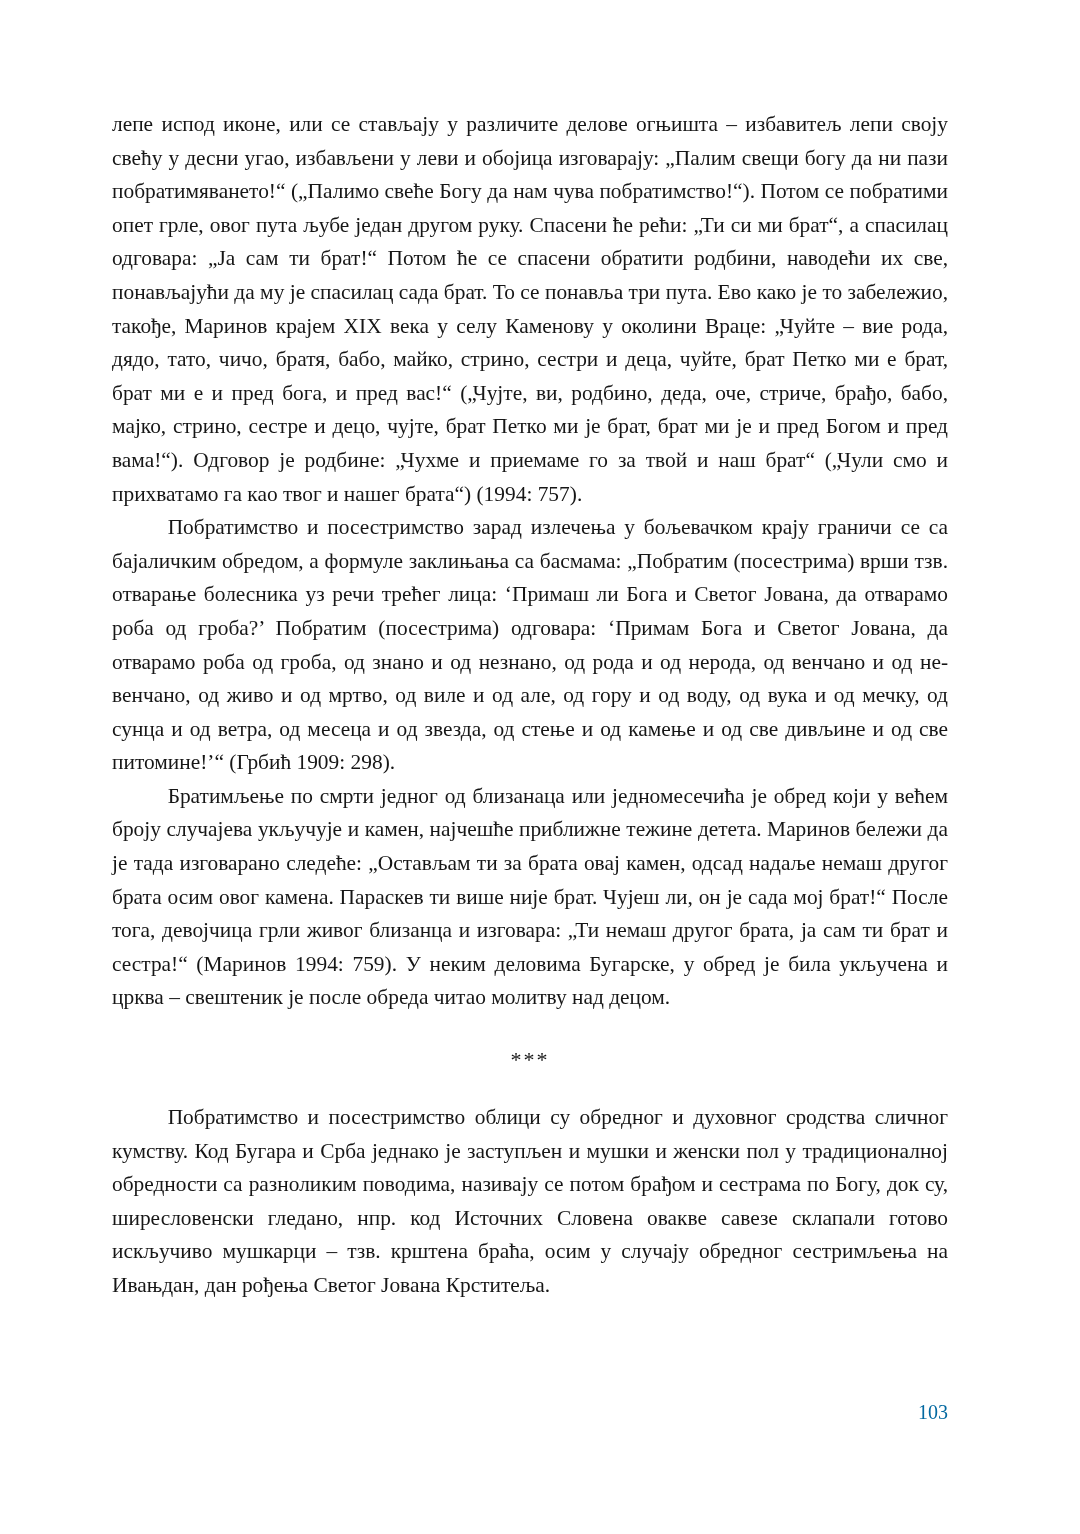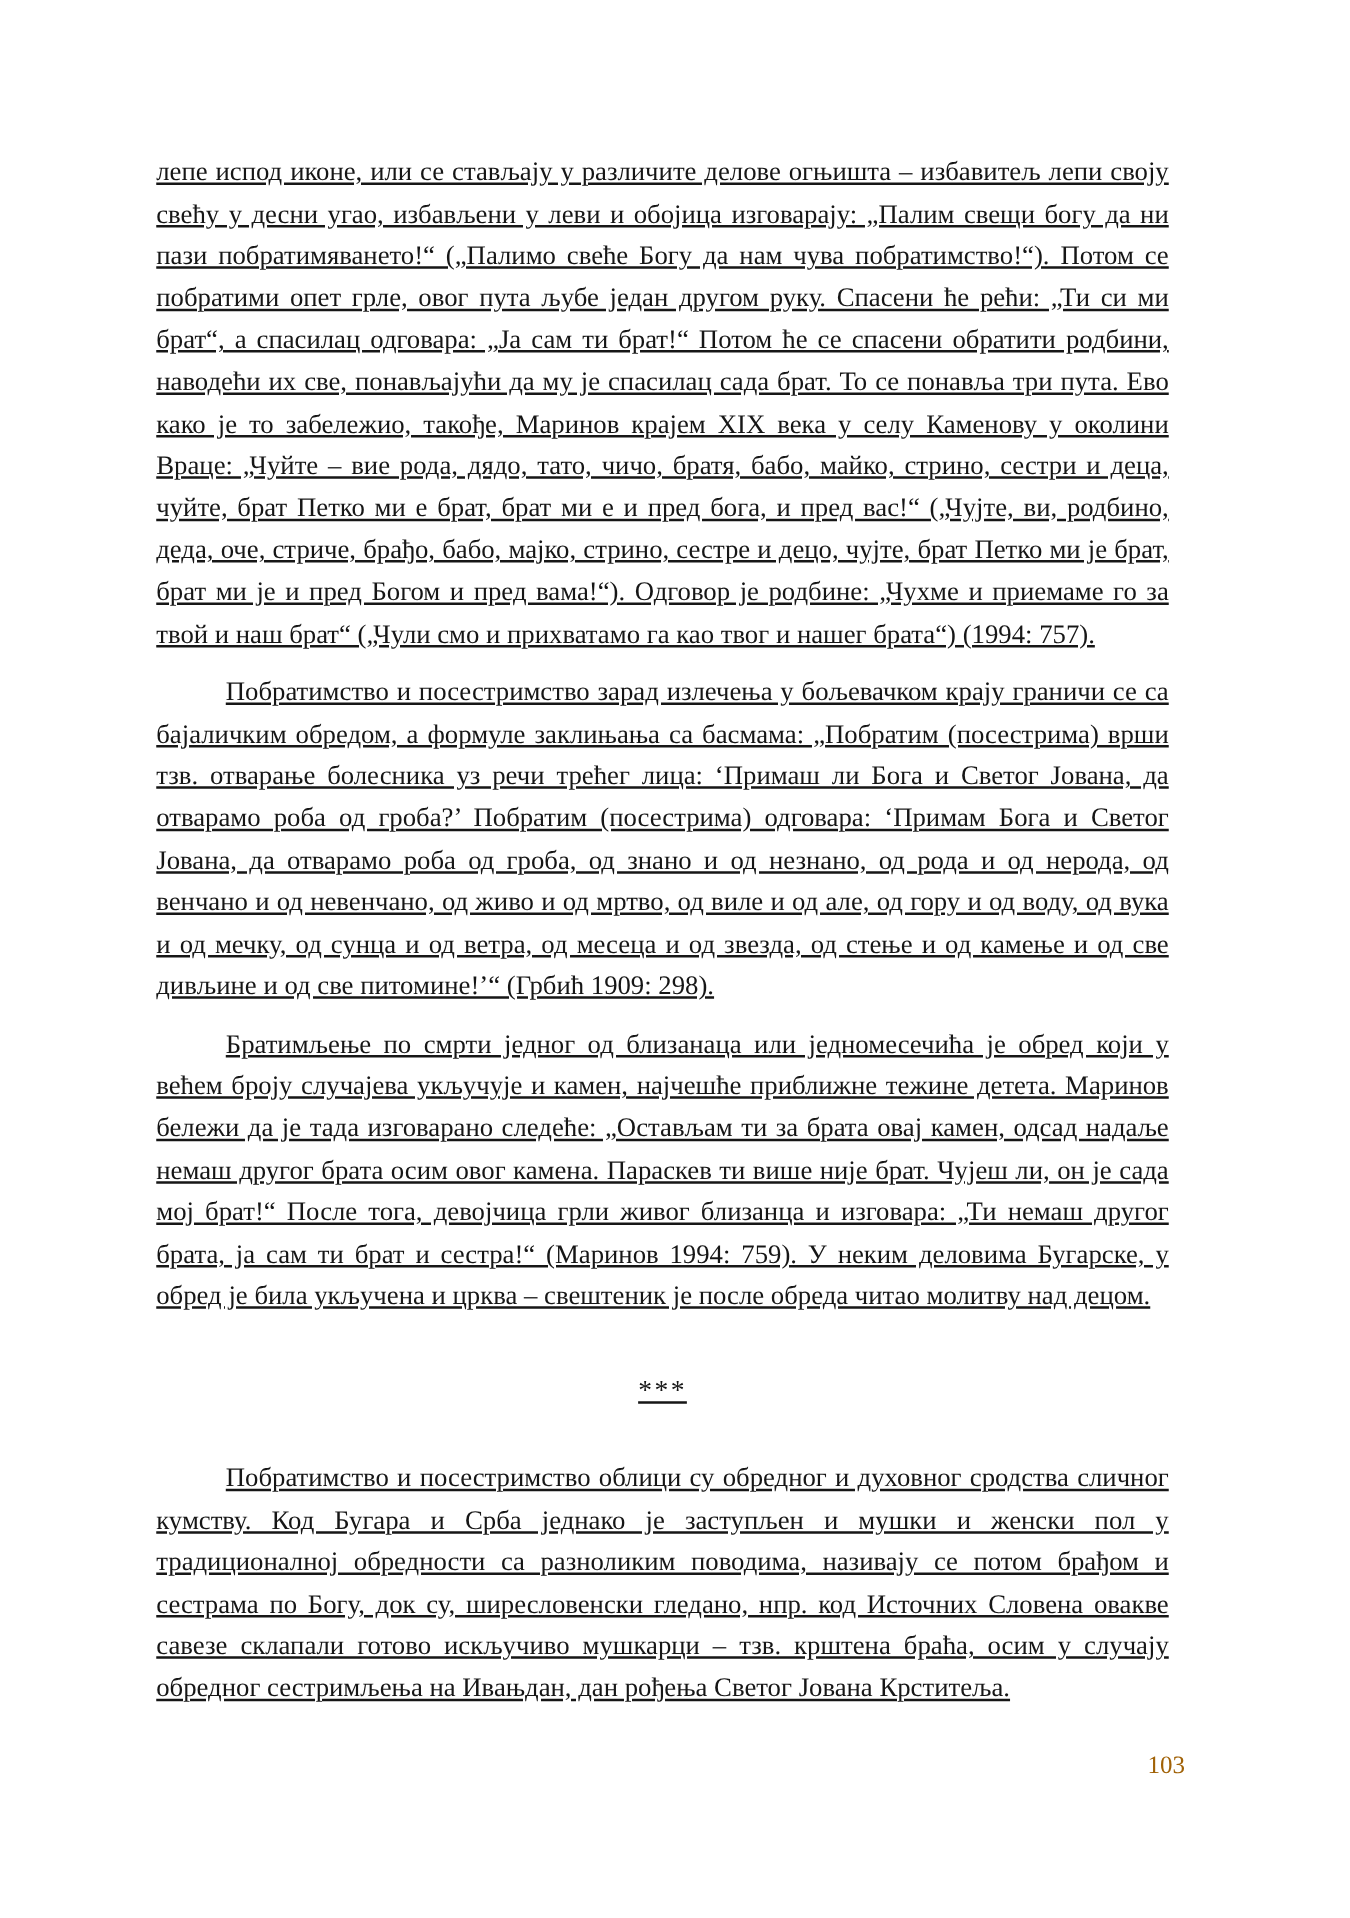--- a/index.html
+++ b/index.html
@@ -26,41 +26,40 @@
   }
   .body-text {
     font-size: 21.4px;
     line-height: 33.6px;
     text-align: justify;
     text-justify: inter-word;
     hyphens: manual;
     color: #161616;
   }
   .body-text p {
-    margin: 13px;
-    text-decoration: underline;
+    margin: 0;
   }
   .indent {
     text-indent: 2.6em;
   }
   .sep {
     margin: 0;
     padding: 34px 0 30px 0;
     text-align: center;
     font-size: 22px;
     letter-spacing: 2px;
     line-height: 1;
     color: #161616;
   }
   .page-number {
     position: absolute;
     right: 132px;
     bottom: 110px;
     font-size: 20px;
-    color: #a16207;
+    color: #0369a1;
     font-family: "Liberation Serif", "DejaVu Serif", serif;
   }
 </style>
 </head>
 <body>
 
 <div class="page">
 
   <div class="body-text">
 

